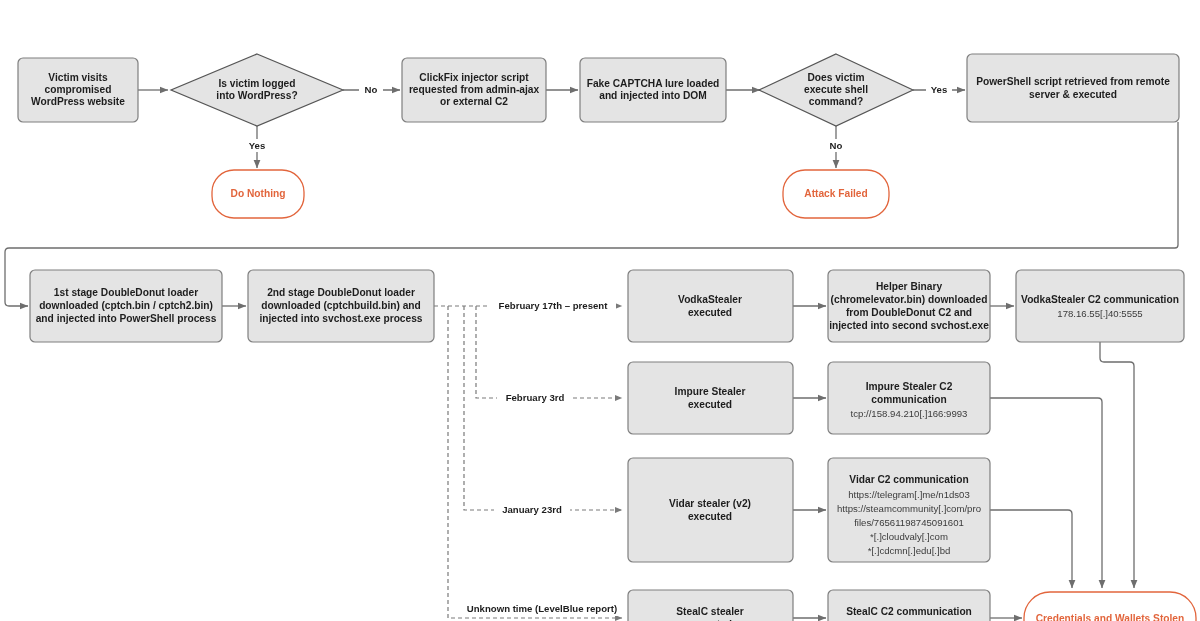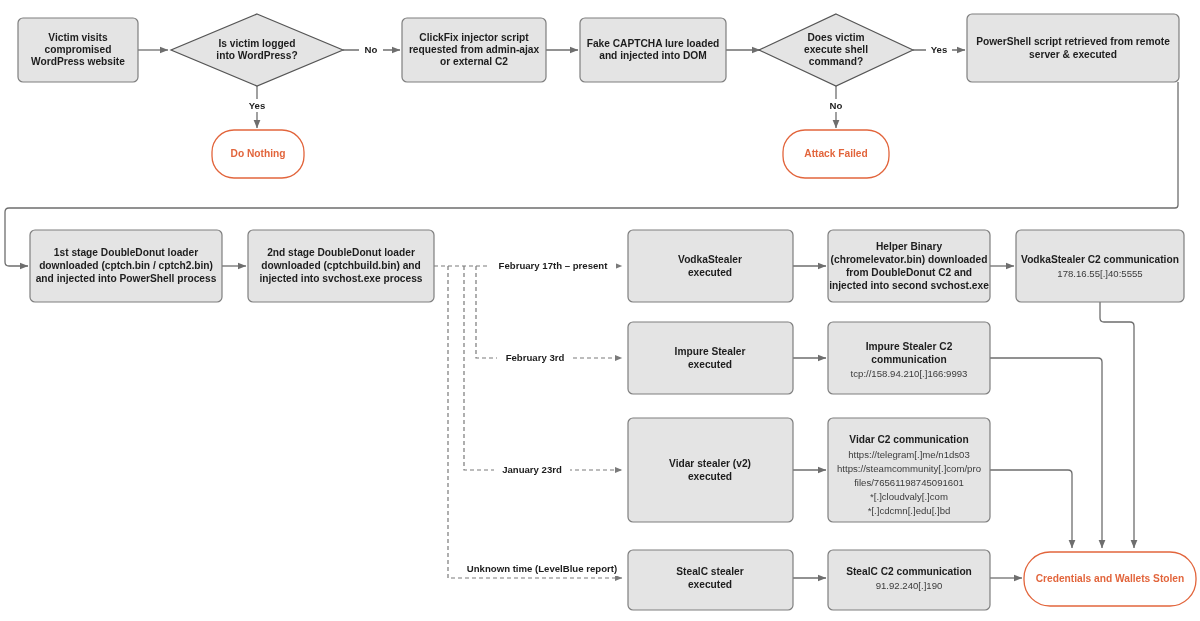--- a/index.html
+++ b/index.html
@@ -10,20 +10,21 @@
   body {
     width: 1200px;
     height: 621px;
     font-family: "Liberation Sans", sans-serif;
     overflow: hidden;
   }
   #diagram-root {
     position: relative;
     width: 1200px;
     height: 487px;
+    margin-top: 40px;
   }
   svg.flow {
     position: absolute;
     top: 0;
     left: 0;
     width: 1200px;
     height: 621px;
   }
   .node-box {
     fill: #e4e4e4;

